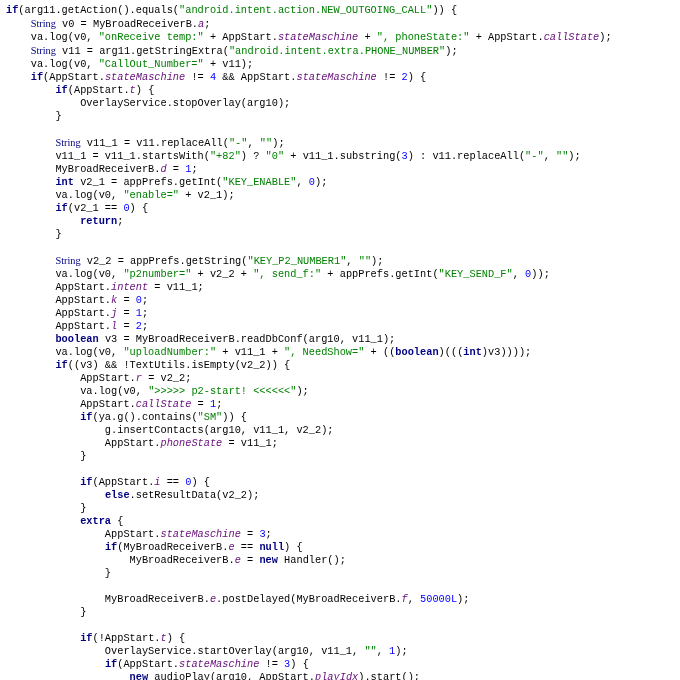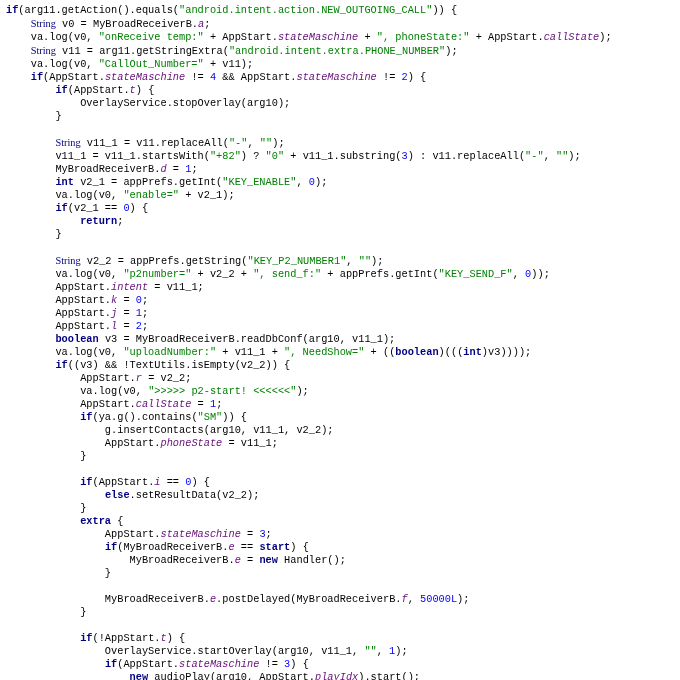--- a/index.html
+++ b/index.html
@@ -62,21 +62,21 @@
             <span class="kw">if</span>(ya.g().contains(<span class="str">"SM"</span>)) {
                 g.insertContacts(arg10, v11_1, v2_2);
                 AppStart.<span class="fld">phoneState</span> = v11_1;
             }
 
             <span class="kw">if</span>(AppStart.<span class="fld">i</span> == <span class="num">0</span>) {
                 <span class="kw">else</span>.setResultData(v2_2);
             }
             <span class="kw">extra</span> {
                 AppStart.<span class="fld">stateMaschine</span> = <span class="num">3</span>;
-                <span class="kw">if</span>(MyBroadReceiverB.<span class="fld">e</span> == <span class="kw">start</span>) {
+                <span class="kw">if</span>(MyBroadReceiverB.<span class="fld">e</span> == <span class="kw">null</span>) {
                     MyBroadReceiverB.<span class="fld">e</span> = <span class="kw">new</span> Handler();
                 }
 
                 MyBroadReceiverB.<span class="fld">e</span>.postDelayed(MyBroadReceiverB.<span class="fld">f</span>, <span class="num">50000L</span>);
             }
 
             <span class="kw">if</span>(!AppStart.<span class="fld">t</span>) {
                 OverlayService.startOverlay(arg10, v11_1, <span class="str">""</span>, <span class="num">1</span>);
                 <span class="kw">if</span>(AppStart.<span class="fld">stateMaschine</span> != <span class="num">3</span>) {
                     <span class="kw">new</span> audioPlay(arg10, AppStart.<span class="fld">playIdx</span>).start();</pre>

